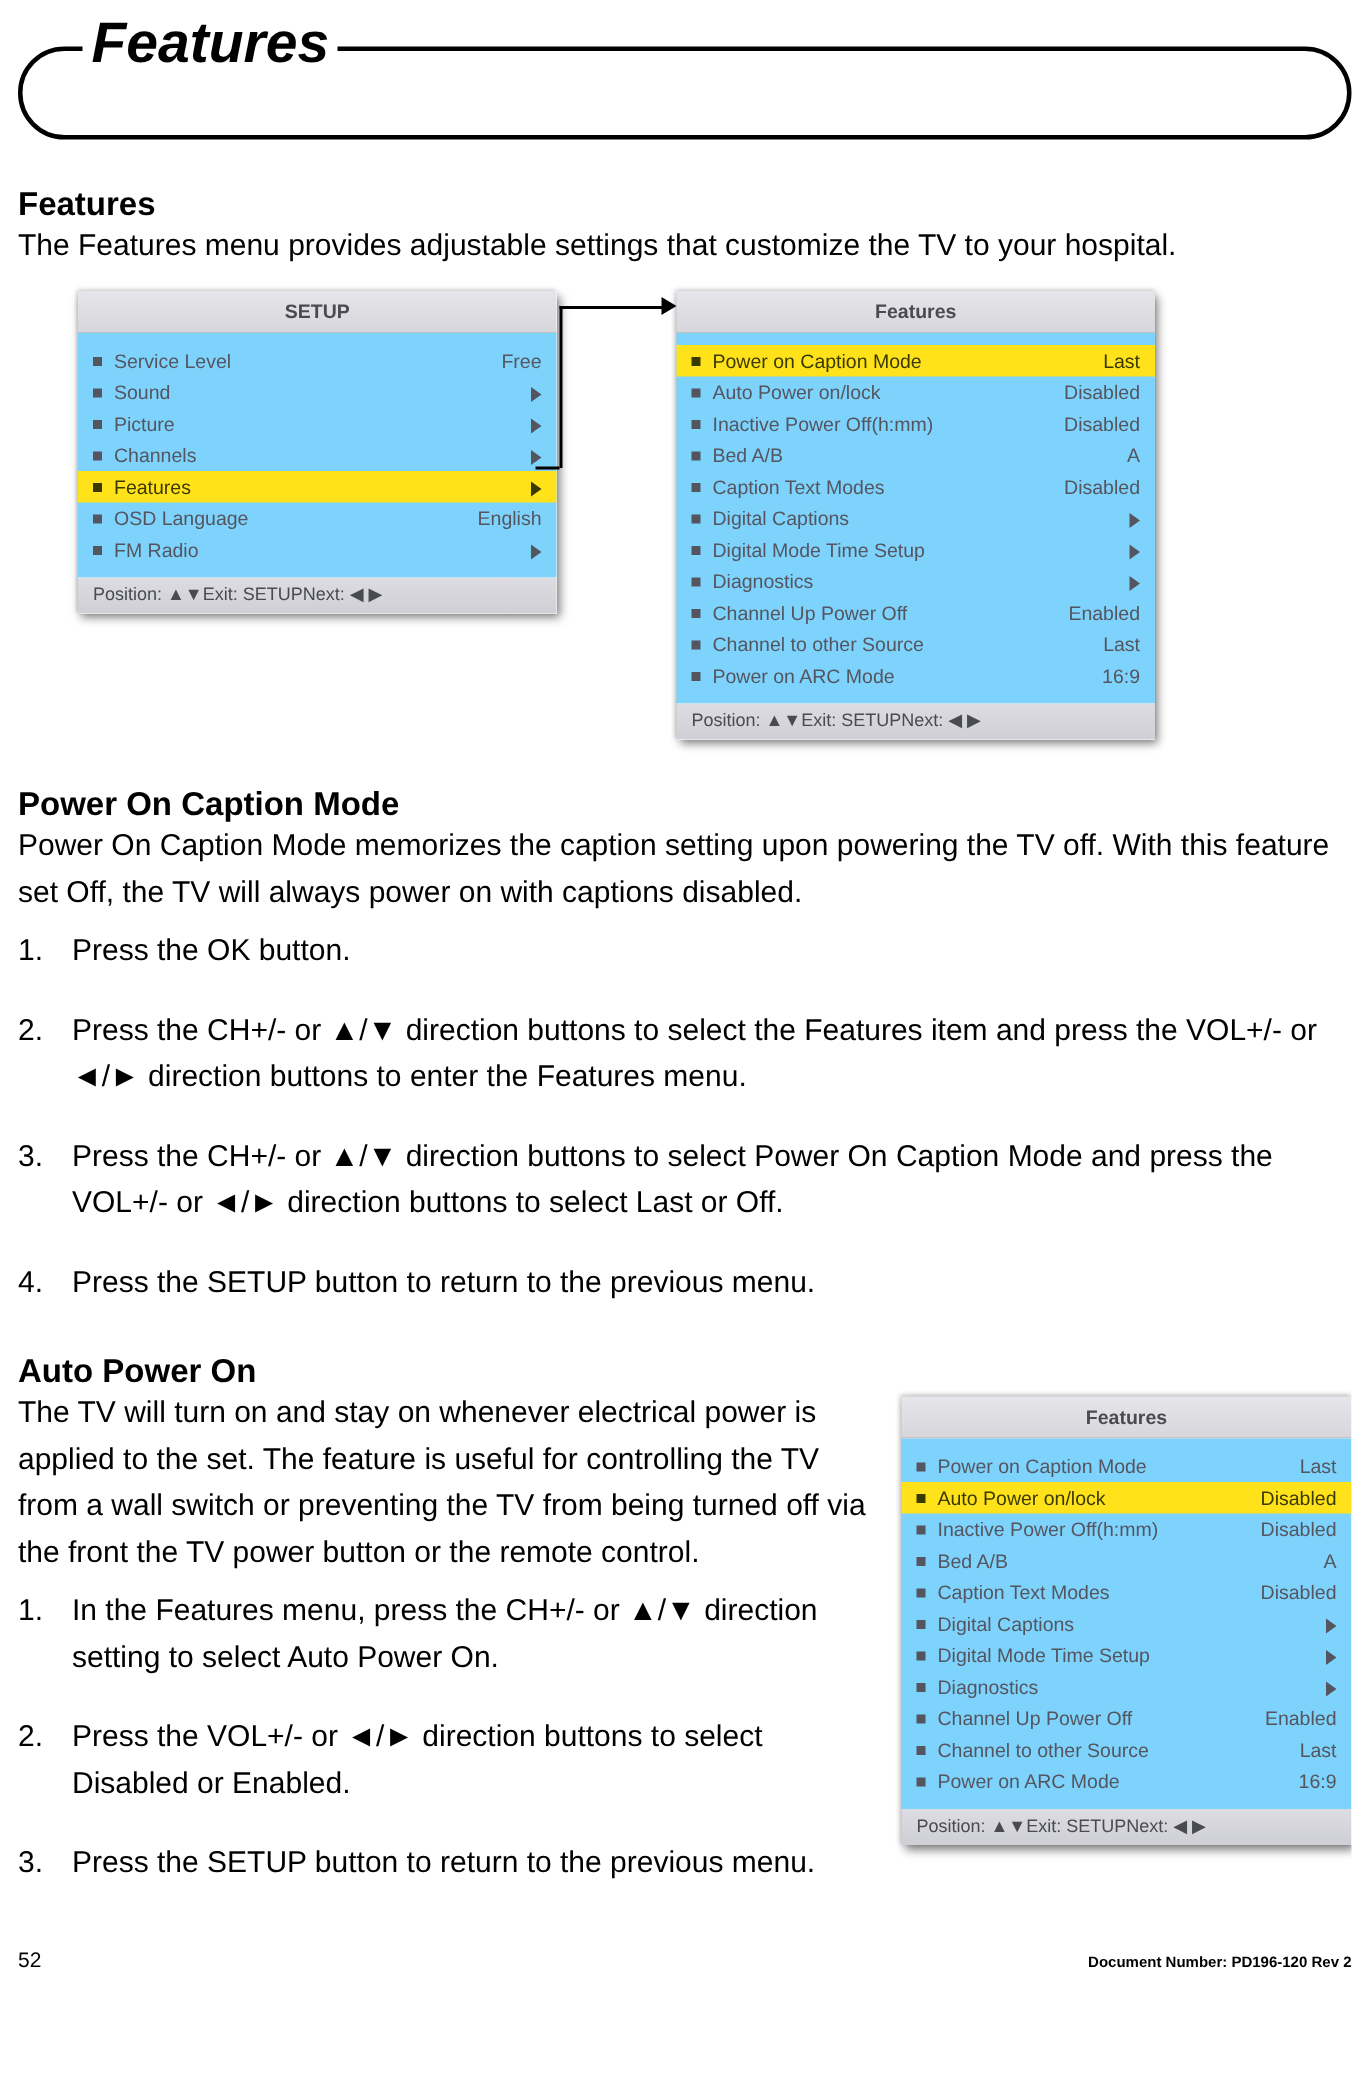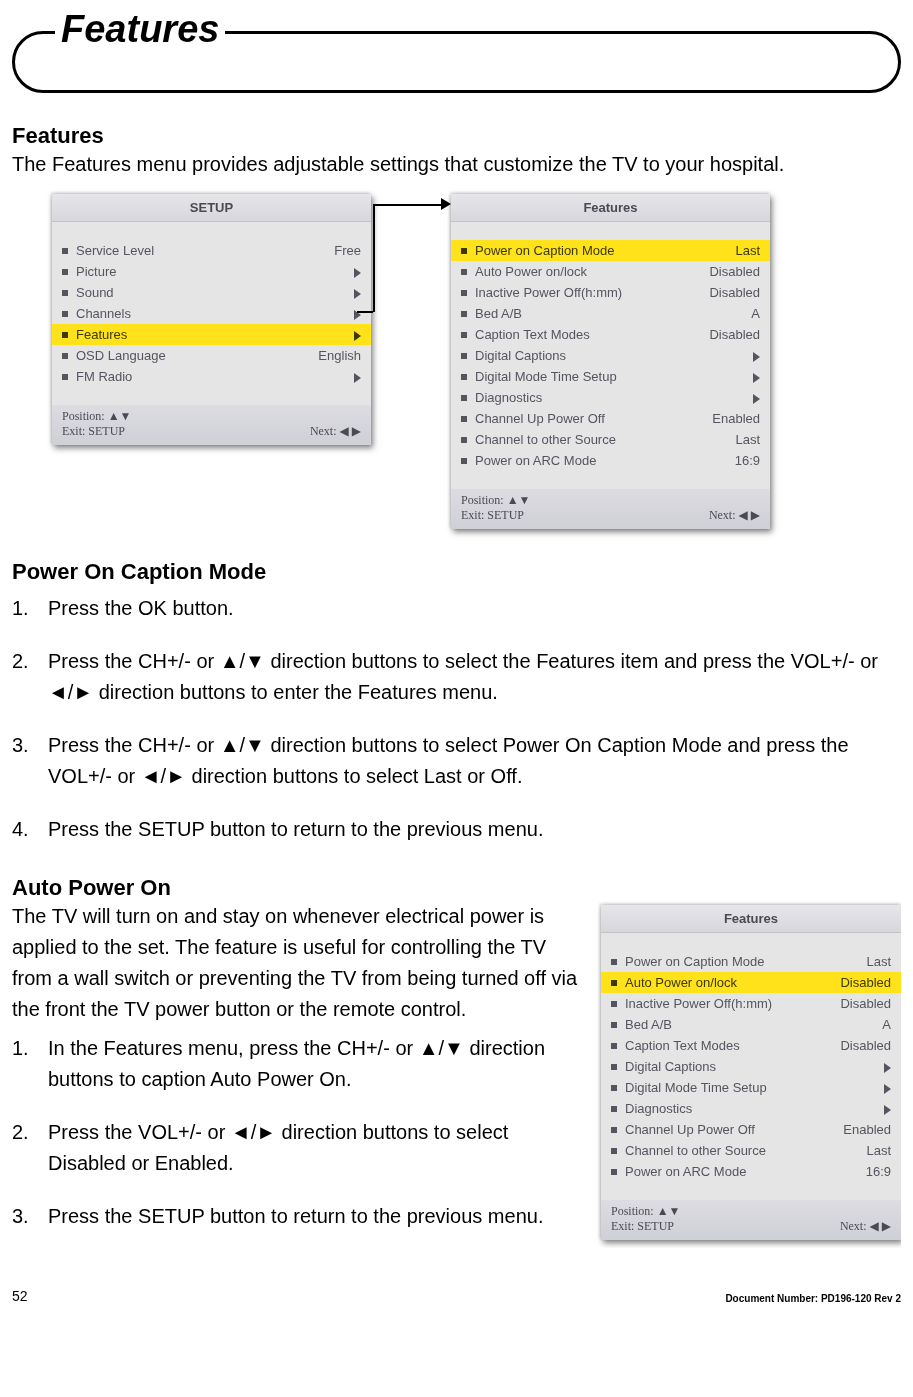--- a/index.html
+++ b/index.html
@@ -113,45 +113,43 @@
   .osd-small { width: 300px; }
   .osd-title {
     background: linear-gradient(#e6e6ea, #d6d6dc);
     color: #4a4a52;
     text-align: center;
     padding: 6px 0;
     font-weight: 600;
     border-bottom: 1px solid #c2c2c9;
   }
   .osd-list {
-    background: #e5e5e5;
-    padding: 18px 0;
+    background: #7dd3fc;
+    padding: 8px 0;
   }
   .osd-item {
     display: flex;
     align-items: center;
     padding: 3px 10px 3px 10px;
     color: #555560;
   }
   .osd-item .bullet {
     width: 6px; height: 6px; background: #555560; margin-right: 8px; flex: none;
   }
   .osd-item .label { flex: 1; }
   .osd-item .value { color: #555560; }
   .osd-item.hl { background: #ffe21a; color: #3a3a00; }
   .osd-item.hl .bullet { background: #3a3a00; }
   .osd-item.hl .value { color: #3a3a00; }
   .osd-footer {
     background: linear-gradient(#dcdce2, #cfcfd6);
     color: #4a4a52;
     padding: 4px 10px 6px 10px;
     display: flex;
-    flex-direction: column;
     font-size: 12px;
-    font-family: Liberation Serif, serif;
   }
   .osd-footer .row { display: flex; justify-content: space-between; }
   .tri {
     display: inline-block;
     width: 0; height: 0;
     vertical-align: middle;
   }
   .tri-right { border-top:5px solid transparent; border-bottom:5px solid transparent; border-left:7px solid #555560; }
   .hl .tri-right { border-left-color:#3a3a00; }
   
@@ -195,26 +193,26 @@
     <div class="osd">
       <div class="osd-title">SETUP</div>
       <div class="osd-list" id="osd-setup-list">
           <div class="osd-item">
             <span class="bullet"></span>
             <span class="label">Service Level</span>
             <span class="value">Free</span>
           </div>
           <div class="osd-item">
             <span class="bullet"></span>
+            <span class="label">Sound</span>
+            <span class="value"><span class="tri tri-right"></span></span>
+          </div>
+          <div class="osd-item">
+            <span class="bullet"></span>
             <span class="label">Picture</span>
-            <span class="value"><span class="tri tri-right"></span></span>
-          </div>
-          <div class="osd-item">
-            <span class="bullet"></span>
-            <span class="label">Sound</span>
             <span class="value"><span class="tri tri-right"></span></span>
           </div>
           <div class="osd-item">
             <span class="bullet"></span>
             <span class="label">Channels</span>
             <span class="value"><span class="tri tri-right"></span></span>
           </div>
           <div class="osd-item hl">
             <span class="bullet"></span>
             <span class="label">Features</span>
@@ -316,20 +314,21 @@
         </div>
         <div class="row">
           <span>Exit: SETUP</span>
           <span>Next: ◀ ▶</span>
         </div>
       </div>
     </div>
   </div>
 
   <div class="h2">Power On Caption Mode</div>
+  <div class="body">Power On Caption Mode memorizes the caption setting upon powering the TV off. With this feature set Off, the TV will always power on with captions disabled.</div>
 
   <div class="ol-item">
     <div class="ol-num">1.</div>
     <div class="ol-text">Press the OK button.</div>
   </div>
   <div class="gap"></div>
   <div class="ol-item">
     <div class="ol-num">2.</div>
     <div class="ol-text">Press the CH+/- or ▲/▼ direction buttons to select the Features item and press the VOL+/- or ◄/► direction buttons to enter the Features menu.</div>
   </div>
@@ -416,21 +415,21 @@
           <span>Exit: SETUP</span>
           <span>Next: ◀ ▶</span>
         </div>
       </div>
     </div>
 
     <div class="body">The TV will turn on and stay on whenever electrical power is applied to the set. The feature is useful for controlling the TV from a wall switch or preventing the TV from being turned off via the front the TV power button or the remote control.</div>
 
     <div class="ol-item">
       <div class="ol-num">1.</div>
-      <div class="ol-text">In the Features menu, press the CH+/- or ▲/▼ direction buttons to caption Auto Power On.</div>
+      <div class="ol-text">In the Features menu, press the CH+/- or ▲/▼ direction setting to select Auto Power On.</div>
     </div>
     <div class="gap"></div>
     <div class="ol-item">
       <div class="ol-num">2.</div>
       <div class="ol-text">Press the VOL+/- or ◄/► direction buttons to select Disabled or Enabled.</div>
     </div>
     <div class="gap"></div>
     <div class="ol-item">
       <div class="ol-num">3.</div>
       <div class="ol-text">Press the SETUP button to return to the previous menu.</div>

